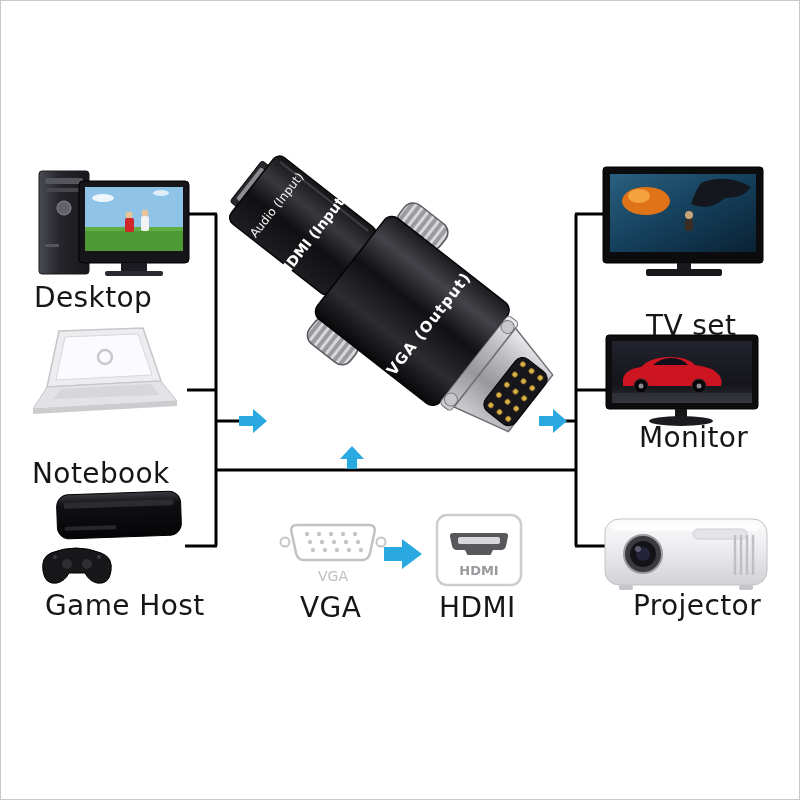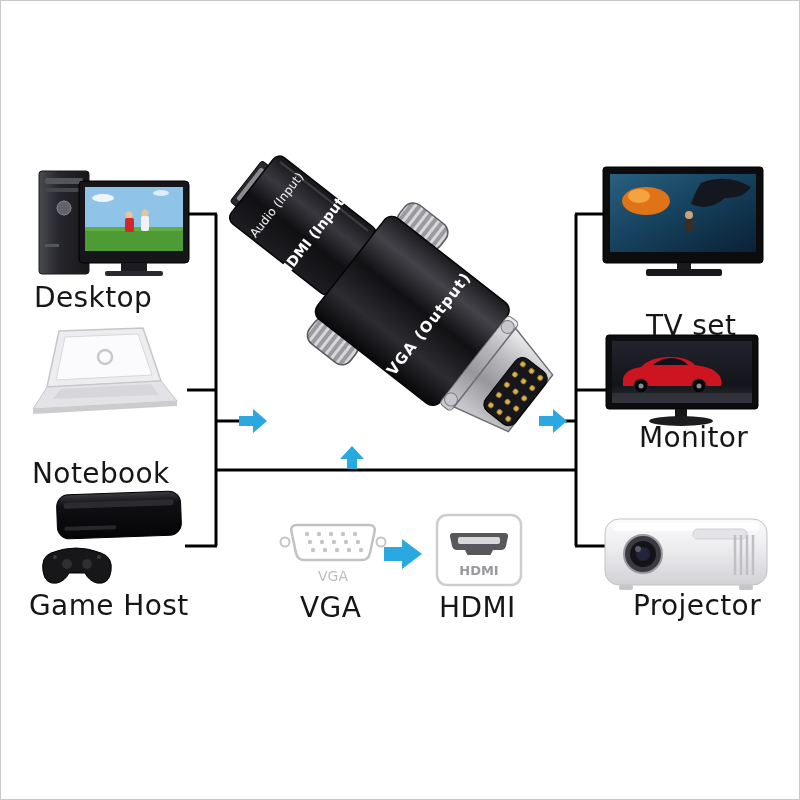--- a/index.html
+++ b/index.html
@@ -245,20 +245,20 @@
   <g>
     <rect x="436" y="514" width="84" height="70" rx="10" fill="#ffffff" stroke="#cdcdcd" stroke-width="2.5"></rect>
     <path d="M452 532 L504 532 Q507.5 532 507 535.5 L505 545 Q504 549 500 549 L492 549 L489.5 554 L466.5 554 L464 549 L456 549 Q452 549 451 545 L449 535.5 Q448.5 532 452 532 Z" fill="#58585c"></path>
     <rect x="457" y="536" width="42" height="7" rx="2" fill="#d8d8dc"></rect>
     <text x="478" y="574" text-anchor="middle" font-size="13" font-weight="bold" fill="#9a9a9e">HDMI</text>
   </g>
 </svg>
 
 <div class="device-label" style="left:33px;top:280px;">Desktop</div>
 <div class="device-label" style="left:31px;top:420px;margin-top:36px;">Notebook</div>
-<div class="device-label" style="left:28px;top:588px;text-align:right;">Game Host</div>
+<div class="device-label" style="left:44px;top:588px;text-align:right;">Game Host</div>
 <div class="device-label" style="left:645px;top:280px;margin-top:28px;">TV set</div>
 <div class="device-label" style="left:638px;top:420px;">Monitor</div>
 <div class="device-label" style="left:632px;top:588px;">Projector</div>
 <div class="device-label" style="left:299px;top:590px;">VGA</div>
 <div class="device-label" style="left:438px;top:590px;">HDMI</div>
 
 </div>
 
 </body></html>

